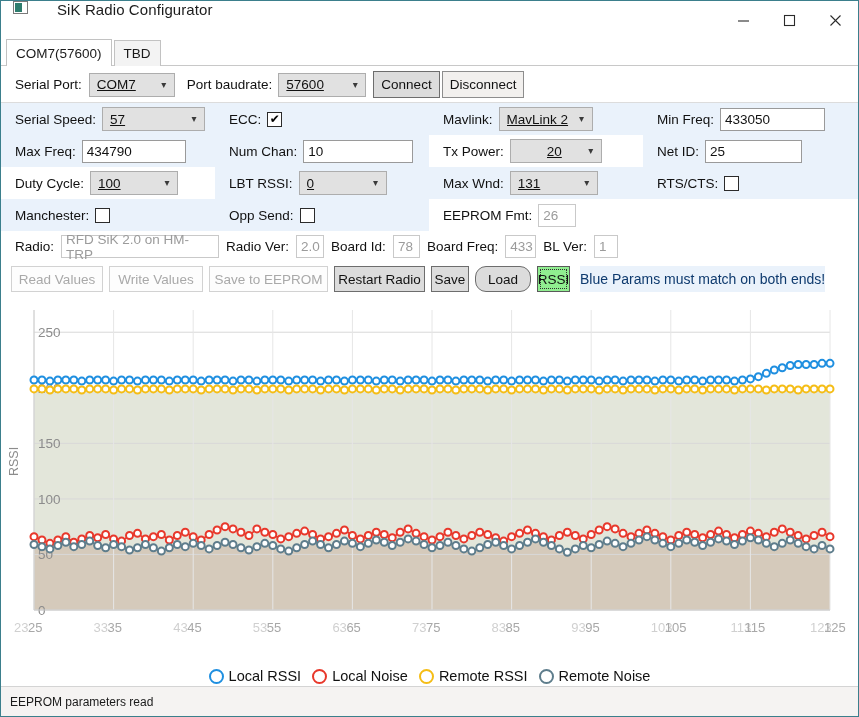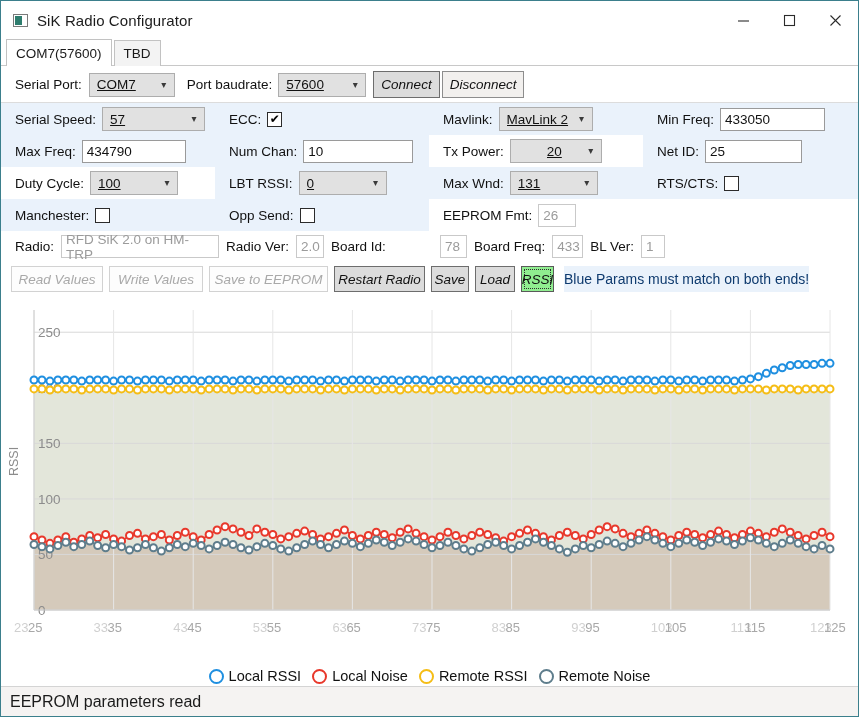--- a/index.html
+++ b/index.html
@@ -12,22 +12,22 @@
   }
   .window{
     width:859px;height:717px;position:relative;
     box-sizing:border-box;
     border:1px solid #3b7f8c;
     background:#ffffff;
     display:flex;flex-direction:column;
   }
   
   .titlebar{
-    height:38px;min-height:38px;display:flex;align-items:center;
-    background:#ffffff;border-bottom:0;
+    height:38px;min-height:38px;display:flex;align-items:flex-start;
+    background:#ffffff;border-bottom:0;gap:20px;
   }
   .title-icon{
     width:15px;height:13px;margin-left:12px;margin-right:9px;
     background:#ffffff;border:1px solid #7a7a7a;
     display:flex;align-items:center;box-sizing:border-box;
   }
   .title-icon i{display:block;width:7px;height:9px;background:#2e7d6e;margin-left:1px;}
   .title-text{font-size:15px;color:#1c1c1c;letter-spacing:0.1px;}
   .title-buttons{margin-left:auto;display:flex;height:38px;}
   .tbtn{
@@ -78,21 +78,21 @@
     box-sizing:border-box;height:23px;
     background:#ffffff;border:1px solid #9a9a9a;
     display:inline-flex;align-items:center;padding:0 4px;
     font-size:13.5px;color:#111;
   }
   .txt.ro{border:1px solid #c9c9c9;color:#9b9b9b;background:#fff;}
   .btn{
     box-sizing:border-box;height:26px;
     background:#e1e1e1;border:1px solid #8d8d8d;
     display:inline-flex;align-items:center;justify-content:center;
-    padding:0 7px;font-size:13.5px;color:#111;white-space:nowrap;font-style:italic;
+    padding:0 7px;font-size:13.5px;color:#111;white-space:nowrap;
   }
   .btn.disabled{background:#fdfdfd;border:1px solid #d2d2d2;color:#a9a9a9;}
   .btn.strong{background:#dcdcdc;border:1px solid #6d6d6d;}
   .btn.rssi{
     background:#90ee90;border:1px solid #5a5a5a;color:#111;
     padding:0 4px;position:relative;
   }
   .btn.rssi:before{
     content:"";position:absolute;left:2px;right:2px;top:2px;bottom:2px;
     border:1px dotted #2f2f2f;
@@ -142,21 +142,21 @@
   .leg{display:flex;align-items:center;gap:5px;}
   .leg .ring{
     width:15px;height:15px;border-radius:50%;
     border:2px solid #000;box-sizing:border-box;background:transparent;
   }
   
   .statusbar{
     height:30px;min-height:30px;box-sizing:border-box;
     background:#f5f3f2;border-top:1px solid #d4d4d4;
     display:flex;align-items:center;padding-left:9px;
-    font-size:16px;color:#1a1a1a;
+    font-size:12px;color:#1a1a1a;
   }
 </style>
 </head>
 <body>
 
 <div class="window">
 
   <div class="titlebar">
     <div class="title-icon">
         <i></i>
@@ -292,21 +292,21 @@
         <div class="txt ro" style="width: 38px;">26</div>
       </div>
     </div>
 
   <div class="radio-row">
     <span class="lbl">Radio:</span>
     <div class="txt ro" style="width:158px;">RFD SiK 2.0 on HM-TRP</div>
     <span class="lbl">Radio Ver:</span>
     <div class="txt ro" style="width:28px;">2.0</div>
     <span class="lbl">Board Id:</span>
-    <div class="txt ro" style="width:27px;margin-left:47px;">78</div>
+    <div class="txt ro" style="width:27px;">78</div>
     <span class="lbl">Board Freq:</span>
     <div class="txt ro" style="width:31px;">433</div>
     <span class="lbl">BL Ver:</span>
     <div class="txt ro" style="width:24px;">1</div>
   </div>
 
   <div class="action-row">
     <div class="btn disabled" style="width:92px;">
       <span>Read Values</span>
     </div>
@@ -315,21 +315,21 @@
     </div>
     <div class="btn disabled" style="width:119px;">
       <span>Save to EEPROM</span>
     </div>
     <div class="btn strong" style="width:91px;">
       <span>Restart Radio</span>
     </div>
     <div class="btn strong" style="width:38px;">
       <span>Save</span>
     </div>
-    <div class="btn strong" style="width:40px;">
+    <div class="btn strong" style="width:56px;border-radius:11px;">
       <span>Load</span>
     </div>
     <div class="btn rssi" style="width:33px;">
       <span style="position:relative;z-index:1;">RSSI</span>
     </div>
     <div class="hintbox">
       <span>Blue Params must match on both ends!</span>
     </div>
   </div>
 

